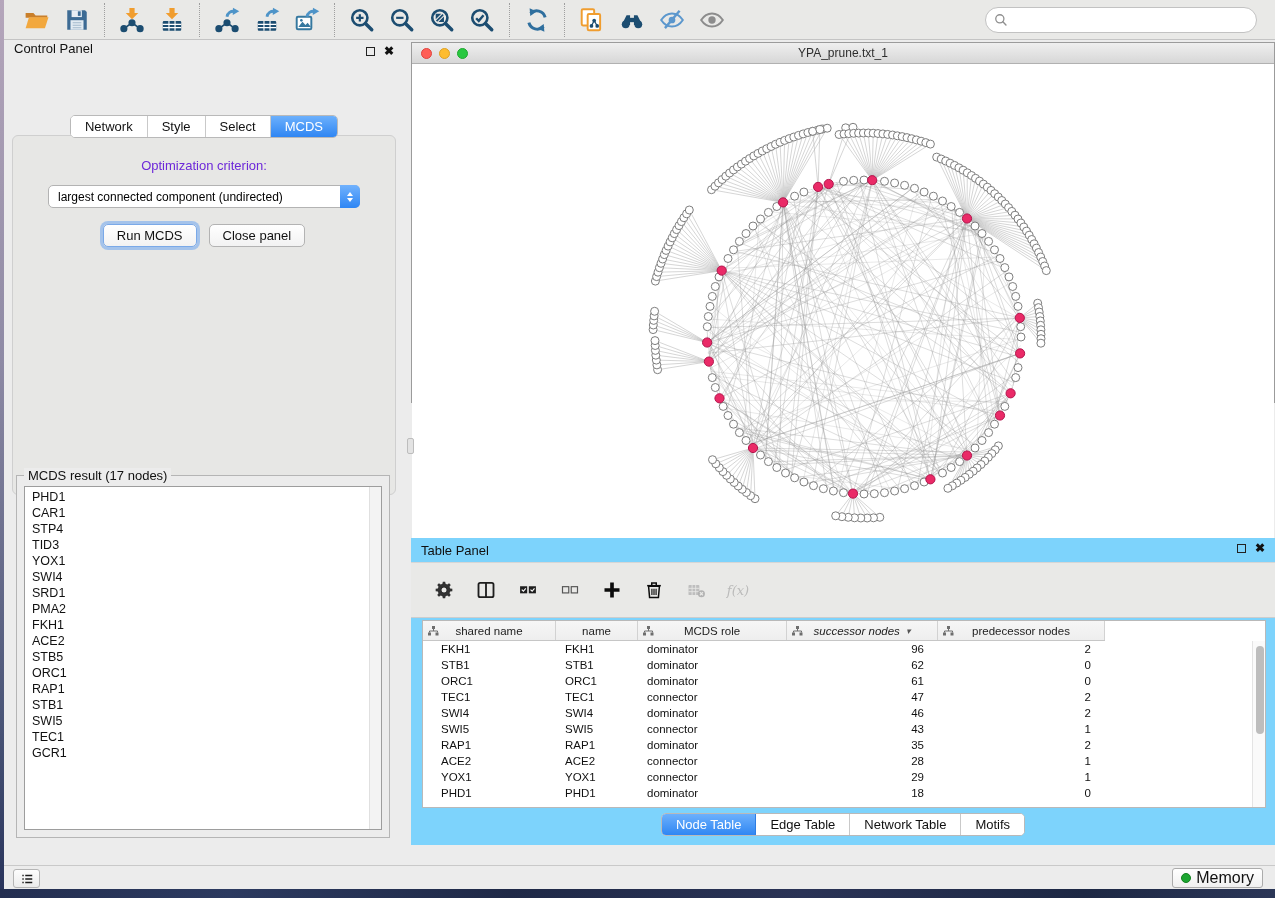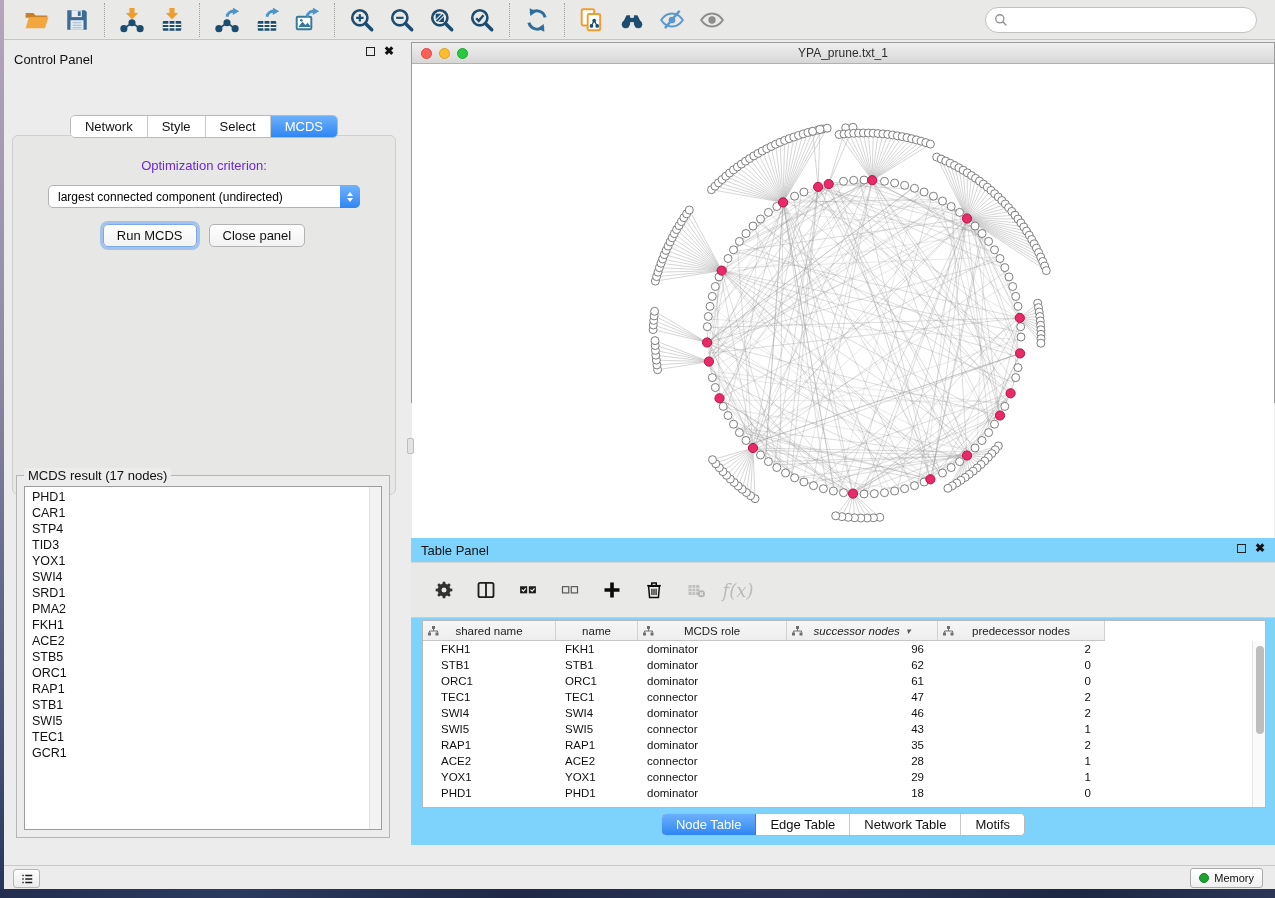--- a/index.html
+++ b/index.html
@@ -18,21 +18,21 @@
   .tb-group:last-of-type { border-right:none; }
   .tb-btn { width:40px; height:32px; display:flex; align-items:center; justify-content:center; cursor:pointer; }
   .tb-btn svg { width:26px; height:26px; }
   .search-wrap { position:absolute; right:18px; top:7px; width:272px; height:26px; background:#fff;
     border:1px solid #c2c2c2; border-radius:13px; display:flex; align-items:center; padding-left:8px; }
   .search-wrap svg { width:14px; height:14px; }
   .search-input { border:none; outline:none; flex:1; height:20px; font-size:12px; background:transparent; }
 
   
   .control-panel { position:absolute; left:0; top:41px; width:400px; height:824px; background:#ececec; }
-  .cp-header { position:relative; height:26px; display:flex; align-items:flex-end; padding:0 10px; }
+  .cp-header { position:relative; height:26px; display:flex; align-items:flex-start; padding:0 10px; }
   .panel-title { font-size:13px; color:#111; }
   .win-ctrls { position:absolute; right:10px; top:6px; display:flex; gap:9px; align-items:center; }
   .float-box { width:9px; height:9px; border:1.5px solid #222; display:inline-block; cursor:pointer; }
   .close-x { font-size:12px; font-weight:bold; color:#111; line-height:9px; cursor:pointer; }
   .cp-tabs { position:absolute; left:0; top:74px; width:100%; display:flex; justify-content:center; z-index:3; }
   .seg { display:flex; background:#fff; border:1px solid #b9b9b9; border-radius:5px; overflow:hidden; }
   .seg-tab { padding:3px 14px; font-size:13px; color:#111; border-right:1px solid #c9c9c9; cursor:pointer; background:#fff; }
   .seg-tab:last-child { border-right:none; }
   .seg-tab.active { background:linear-gradient(#6cb0fc,#2f86f3); color:#fff; border-color:#2e7de2; }
   .cp-body { position:absolute; left:8px; top:94px; width:384px; height:360px; background:#e7e7e5;
@@ -73,21 +73,21 @@
     border:1px solid #bdbdbd; border-radius:2px; cursor:col-resize; z-index:4; }
 
   
   .table-panel { position:absolute; left:407px; top:538px; width:864px; height:307px; background:#7dd3fc; }
   .tp-header { position:relative; height:24px; display:flex; align-items:center; padding:0 10px; }
   .tp-toolbar { position:absolute; left:0; top:24px; width:100%; height:56px; background:#e9e9e7;
     border-top:1px solid #d6d6d6; border-bottom:1px solid #cdcdcd; display:flex; align-items:center; padding-left:16px; gap:8px; }
   .tpt-btn { width:34px; height:34px; display:flex; align-items:center; justify-content:center; cursor:pointer; }
   .tpt-btn svg { width:20px; height:20px; }
   .tpt-btn.disabled { opacity:.85; cursor:default; }
-  .fx-label { font-family:"DejaVu Serif",serif; font-style:italic; font-size:18px; color:#b3b3b3; }
+  .fx-label { font-family:"DejaVu Serif",serif; font-style:italic; font-size:13px; color:#b3b3b3; }
 
   .tbl-wrap { position:absolute; left:11px; top:82px; width:844px; height:188px; background:#fff;
     border:1px solid #b9b9b9; overflow:hidden; }
   .tbl-header { position:relative; display:flex; height:20px; border-bottom:1px solid #c6c6c6; width:682px; }
   .th { position:relative; background:linear-gradient(#f6f6f6,#eeeeee); border-right:1px solid #d2d2d2;
     display:flex; align-items:center; justify-content:center; font-size:11.5px; color:#222; cursor:pointer; }
   .th .tree-ico { position:absolute; left:5px; top:5px; }
   .th .sort-v { margin-left:6px; font-size:9px; color:#555; }
   .tbl-body .tr { display:flex; height:16px; cursor:default; }
   .td { font-size:11.5px; color:#111; line-height:16px; white-space:nowrap; overflow:hidden; }
@@ -96,21 +96,21 @@
 
   .tp-tabs { position:absolute; left:0; top:275px; width:100%; display:flex; justify-content:center; }
   .status-bar { position:absolute; left:0; top:865px; width:1271px; height:24px; background:#ececec;
     border-top:1px solid #c9c9c9; }
   .list-btn { position:absolute; left:9px; top:3px; width:27px; height:19px; background:linear-gradient(#fdfdfd,#ececec);
     border:1px solid #b5b5b5; border-radius:3px; display:flex; align-items:center; justify-content:center; cursor:pointer; }
   .list-btn svg { width:14px; height:14px; }
   .memory-btn { position:absolute; right:12px; top:2px; height:20px; background:linear-gradient(#ffffff,#f0f0f0);
     border:1px solid #ababab; border-radius:3px; display:flex; align-items:center; gap:5px; padding:0 8px; cursor:pointer; }
   .mem-dot { width:10px; height:10px; border-radius:50%; background:#1ca531; border:1px solid #12821f; }
-  .memory-btn span { font-size:11px; color:#111;text-align:right; }
+  .memory-btn span { font-size:16px; color:#111;text-align:right; }
 </style>
 </head>
 <body>
 
 <div class="screen">
   <div class="wall-left"></div>
   <div class="wall-bottom"></div>
 
   <div class="app">
 

